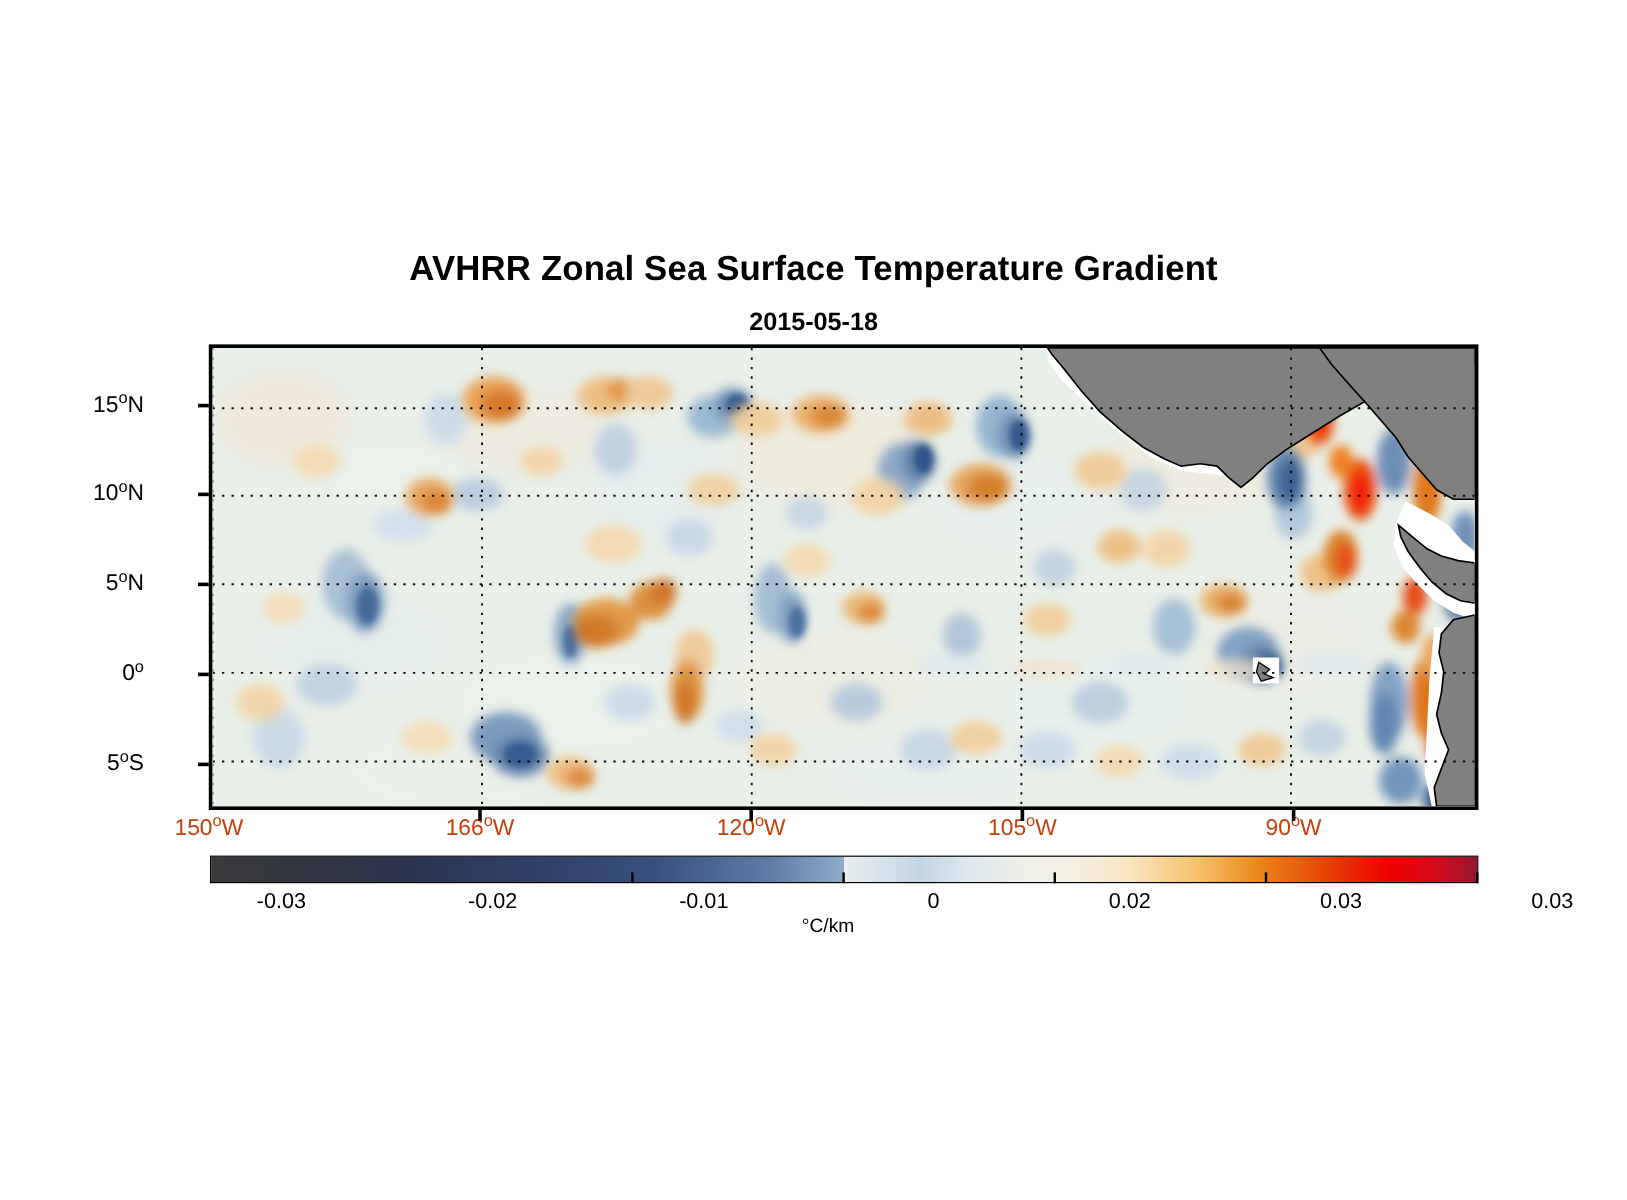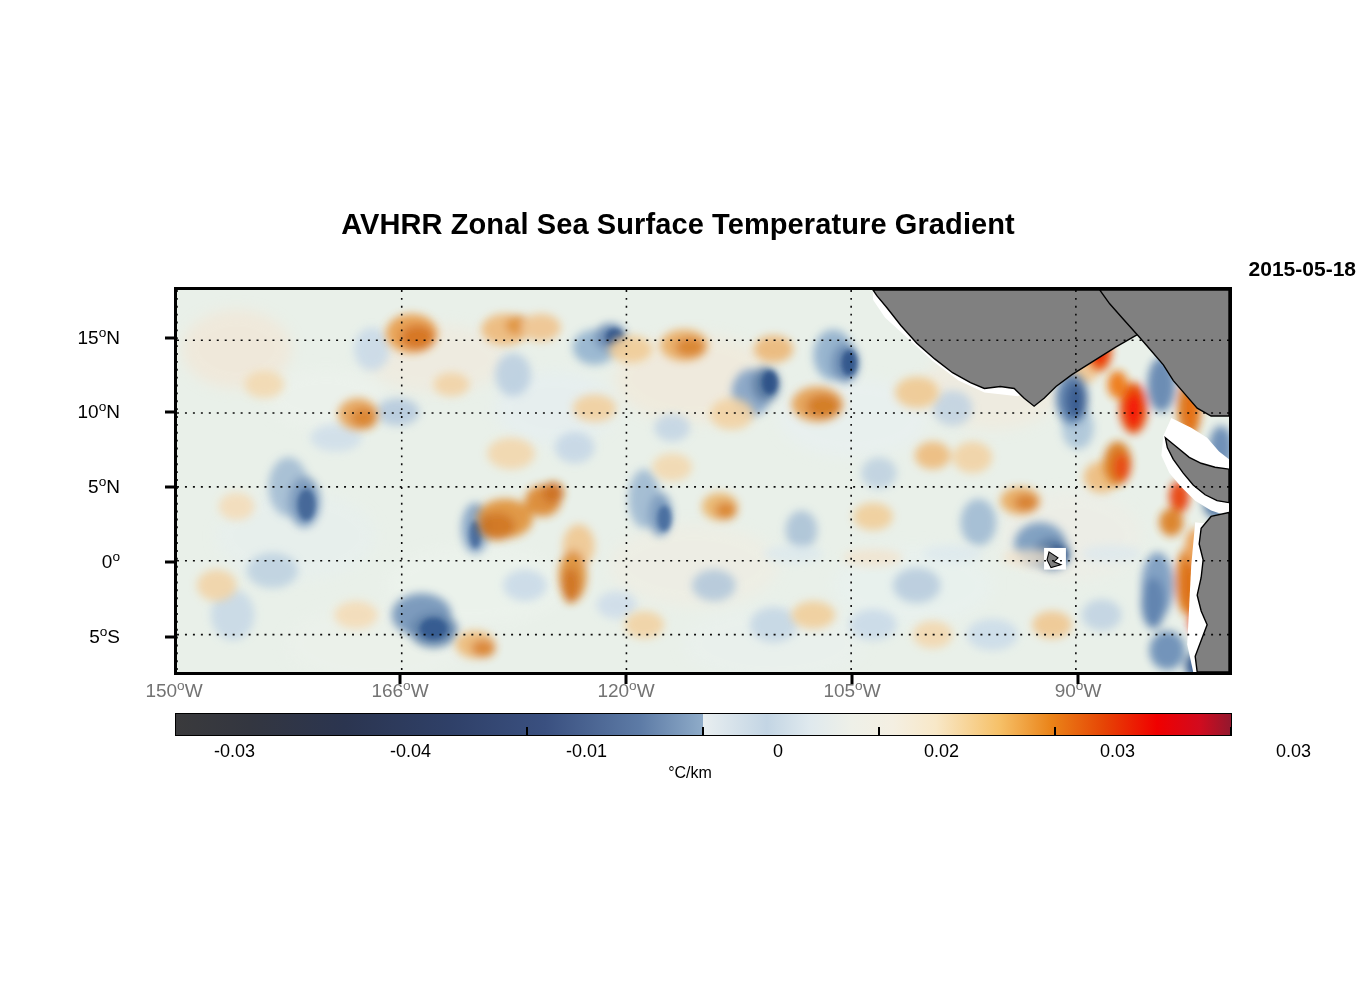--- a/index.html
+++ b/index.html
@@ -32,21 +32,21 @@
     font-size: 29px;
     font-weight: bold;
     color: #000000;
     letter-spacing: 0.1px;
   }
   .title-sub {
     position: absolute;
     left: 0;
     top: 253px;
     width: 1356px;
-    text-align: right;
+    text-align: center;
     font-size: 21px;
     font-weight: bold;
     color: #000000;
   }
 
   
   #map-axes {
     position: absolute;
     left: 174px;
     top: 283px;
@@ -77,21 +77,21 @@
     white-space: nowrap;
     padding-left: 28px;
   }
   .xtick {
     position: absolute;
     top: 676px;
     width: 160px;
     margin-left: -80px;
     text-align: center;
     font-size: 19px;
-    color: #737373;
+    color: #c2410c;
     white-space: nowrap;
   }
   .deg { font-size: 0.72em; vertical-align: super; line-height: 0; }
 
   
   .tick-mark-y {
     position: absolute;
     width: 9px;
     height: 3px;
     background: #000;
@@ -411,21 +411,21 @@
   <div id="colorbar-wrap">
     <div id="colorbar" style="background: linear-gradient(to right, rgb(58, 58, 60) 0%, rgb(51, 54, 64) 7%, rgb(43, 53, 80) 16%, rgb(47, 64, 104) 26%, rgb(58, 80, 128) 35%, rgb(93, 123, 166) 44%, rgb(143, 172, 201) 50%, rgb(232, 238, 240) 50%, rgb(195, 213, 228) 56%, rgb(223, 233, 238) 60%, rgb(238, 240, 232) 64%, rgb(244, 239, 226) 68%, rgb(248, 232, 200) 72%, rgb(246, 193, 105) 78%, rgb(234, 131, 24) 83%, rgb(230, 68, 5) 88%, rgb(240, 0, 0) 93%, rgb(210, 11, 30) 97%, rgb(147, 24, 46) 100%);"></div>
     <div class="cb-tick" style="left:351px"></div>
     <div class="cb-tick" style="left:527px"></div>
     <div class="cb-tick" style="left:703px"></div>
     <div class="cb-tick" style="left:879px"></div>
     <div class="cb-tick" style="left:1055px"></div>
   </div>
 
   <div class="cbtick-label" style="left:175px">-0.03</div>
-  <div class="cbtick-label" style="left:351px">-0.04</div>
+  <div class="cbtick-label" style="left:351px">-0.02</div>
   <div class="cbtick-label" style="left:527px">-0.01</div>
   <div class="cbtick-label" style="left:703px">0</div>
   <div class="cbtick-label" style="left:879px">0.02</div>
   <div class="cbtick-label" style="left:1055px">0.03</div>
   <div class="cbtick-label" style="left:1231px">0.03</div>
 
   <div id="cb-unit">°C/km</div>
 
 </div>
 

